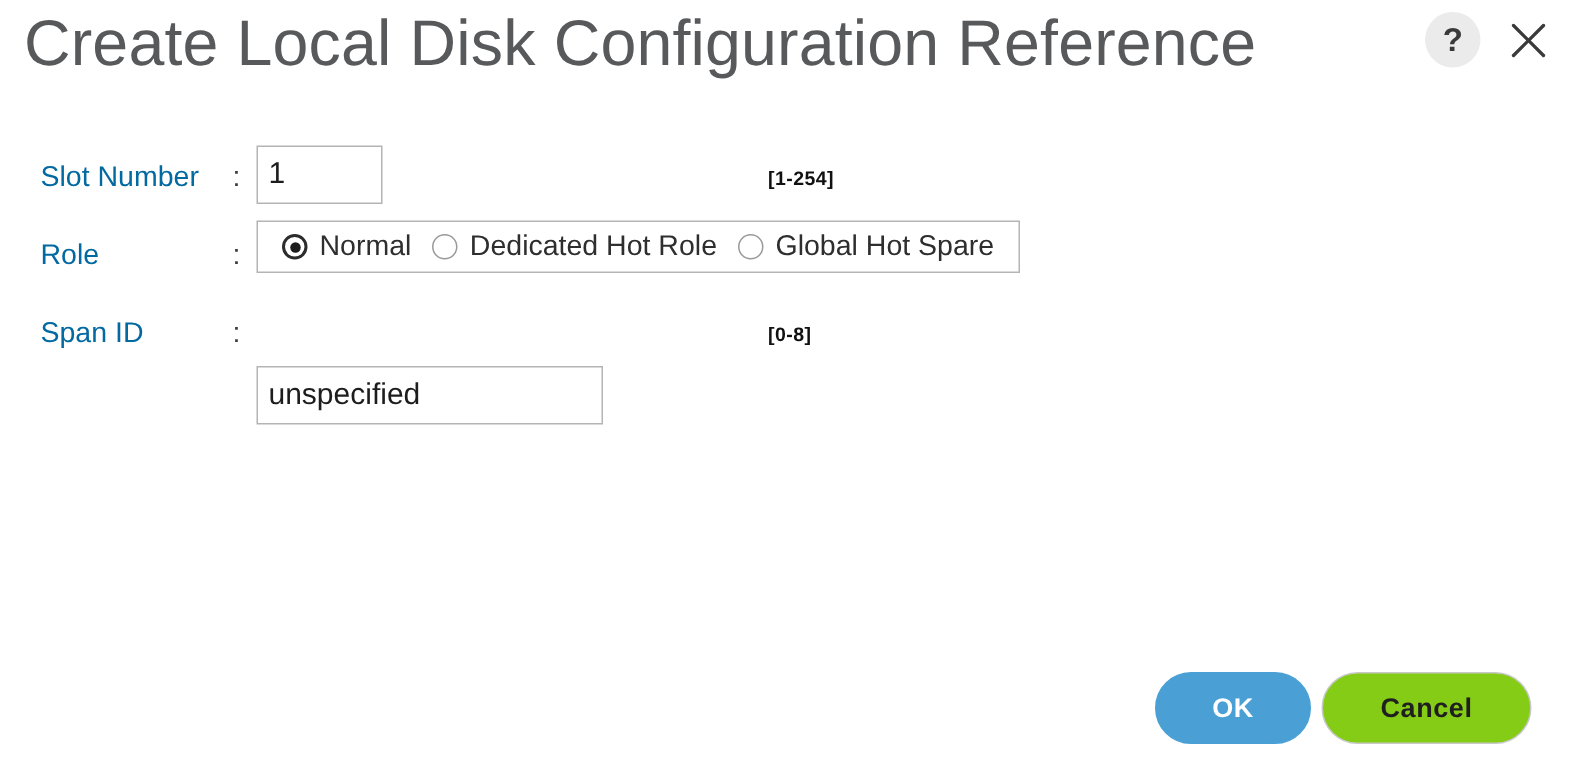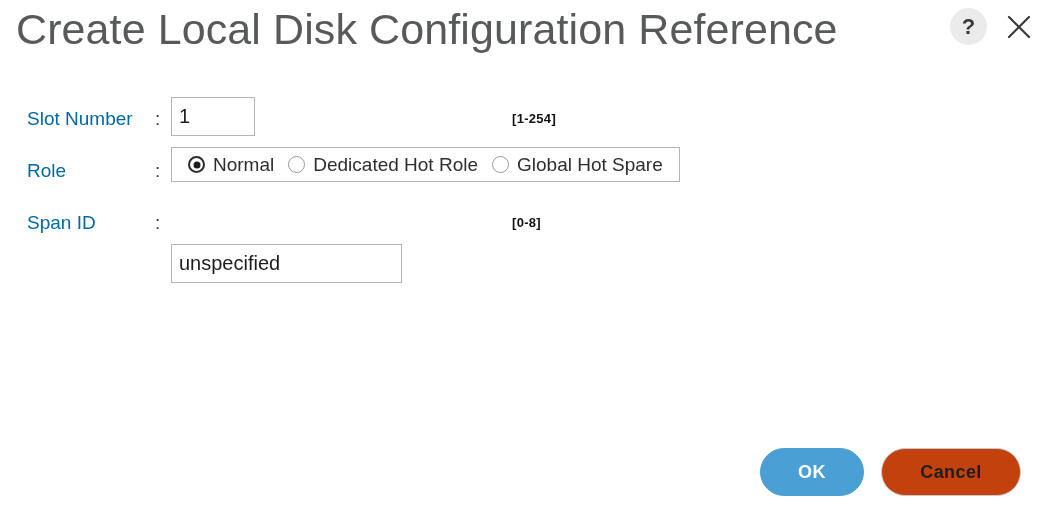--- a/index.html
+++ b/index.html
@@ -189,21 +189,21 @@
     line-height: 1;
   }
 
   
   .footer {
     position: absolute;
     right: 30px;
     bottom: 24px;
     display: flex;
     align-items: center;
-    gap: 17px;
+    gap: 7px;
   }
   .btn {
     font-family: "Liberation Sans", sans-serif;
     font-size: 18px;
     font-weight: 700;
     letter-spacing: 0.4px;
     border-radius: 999px;
     height: 48px;
     box-sizing: border-box;
     cursor: pointer;
@@ -213,21 +213,21 @@
     padding: 0 24px;
   }
   .btn-primary {
     min-width: 104px;
     background: #4aa0d5;
     border: 1px solid #4aa0d5;
     color: #ffffff;
   }
   .btn-secondary {
     min-width: 140px;
-    background: #c2410c;
+    background: #84cc16;
     border: 1px solid #c9c9c9;
     color: #1f1f1f;
   }
 </style>
 </head>
 <body>
 
 <div class="dialog">
 
   <div class="dialog-title">Create Local Disk Configuration Reference</div>

